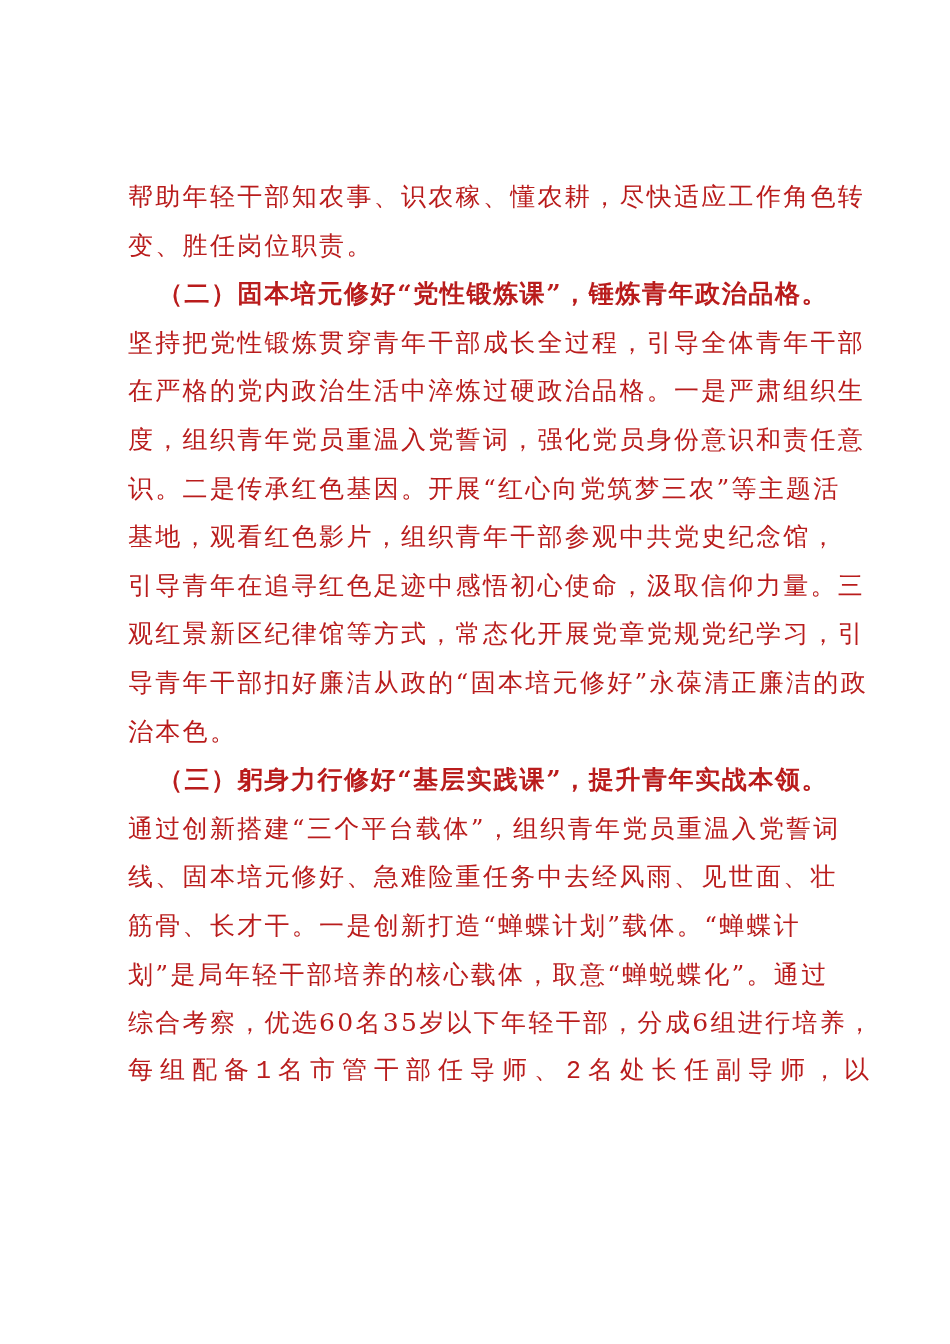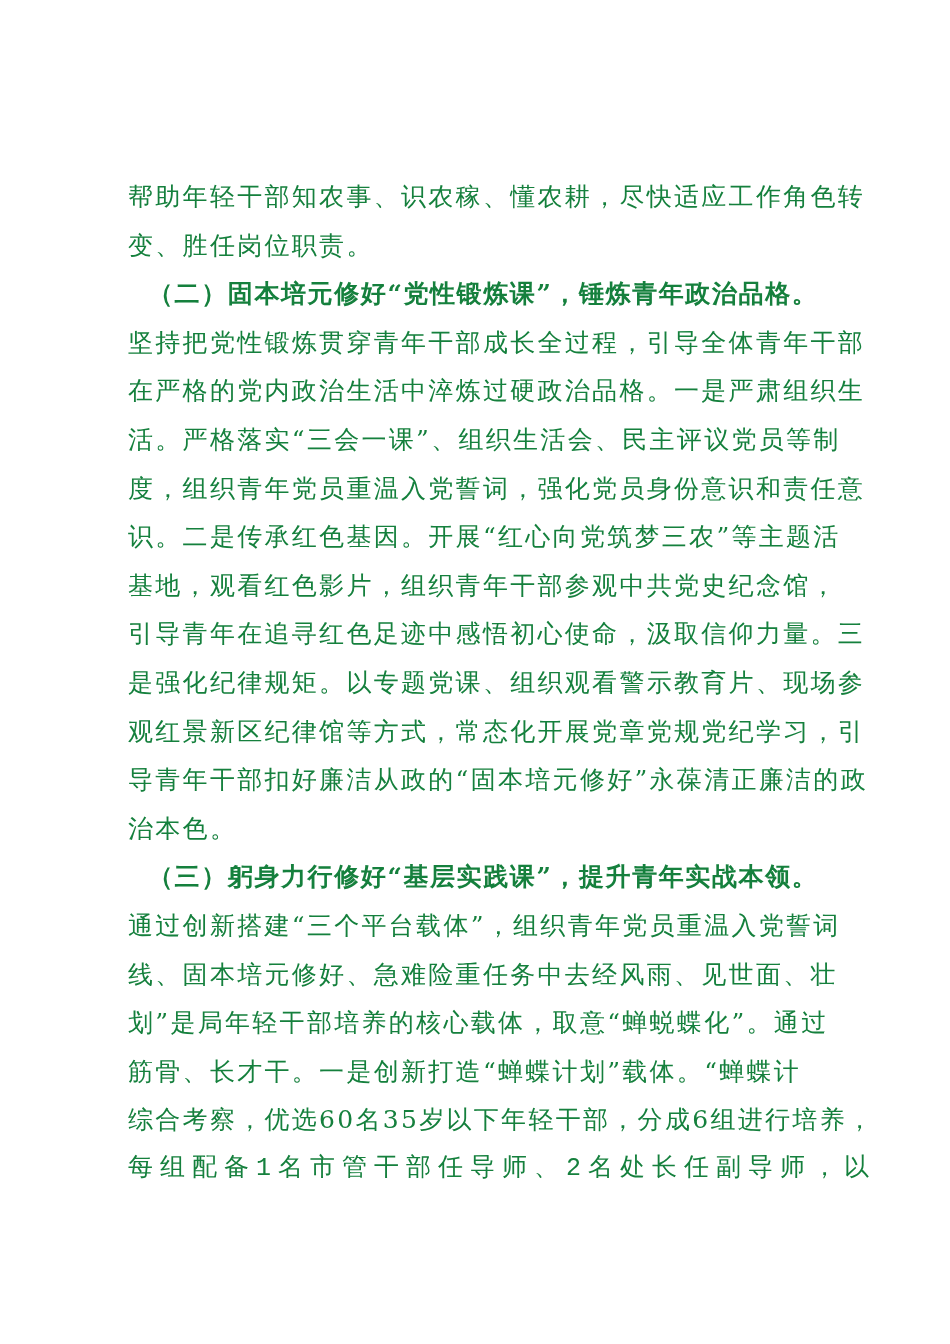--- a/index.html
+++ b/index.html
@@ -3,51 +3,49 @@
 <meta charset="utf-8">
 <style>
   html, body { margin: 0; padding: 0; background: #ffffff; }
   body { width: 950px; height: 1344px; position: relative; overflow: hidden; }
   .page {
     position: absolute; left: 0; top: 0; width: 950px; height: 1344px; background: #ffffff;
   }
   .content {
     position: absolute; left: 128px; top: 173px; width: 710px;
     font-family: "DejaVu Serif", "Liberation Serif", serif;
-    color: #15803d;
+    color: #b91c1c;
   }
   .line {
     height: 48.6px; line-height: 48.6px;
     font-size: 25px; white-space: nowrap;
     letter-spacing: 2.3px;
   }
   .line.indent { padding-left: 20px; }
-  .line.heading { font-weight: bold; letter-spacing: 1.6px; }
+  .line.heading { font-weight: bold; letter-spacing: 1.6px; text-align: center; }
   .line.loose { letter-spacing: 7px; font-family: Liberation Mono, monospace; }
 </style>
 </head>
 <body>
 
 <div class="page">
   <div class="content">
     <div class="line">帮助年轻干部知农事、识农稼、懂农耕，尽快适应工作角色转</div>
     <div class="line">变、胜任岗位职责。</div>
     <div class="line indent heading">（二）固本培元修好“党性锻炼课”，锤炼青年政治品格。</div>
     <div class="line">坚持把党性锻炼贯穿青年干部成长全过程，引导全体青年干部</div>
     <div class="line">在严格的党内政治生活中淬炼过硬政治品格。一是严肃组织生</div>
-    <div class="line">活。严格落实“三会一课”、组织生活会、民主评议党员等制</div>
     <div class="line">度，组织青年党员重温入党誓词，强化党员身份意识和责任意</div>
     <div class="line">识。二是传承红色基因。开展“红心向党筑梦三农”等主题活</div>
     <div class="line">基地，观看红色影片，组织青年干部参观中共党史纪念馆，</div>
     <div class="line">引导青年在追寻红色足迹中感悟初心使命，汲取信仰力量。三</div>
-    <div class="line">是强化纪律规矩。以专题党课、组织观看警示教育片、现场参</div>
     <div class="line">观红景新区纪律馆等方式，常态化开展党章党规党纪学习，引</div>
     <div class="line">导青年干部扣好廉洁从政的“固本培元修好”永葆清正廉洁的政</div>
     <div class="line">治本色。</div>
     <div class="line indent heading">（三）躬身力行修好“基层实践课”，提升青年实战本领。</div>
     <div class="line">通过创新搭建“三个平台载体”，组织青年党员重温入党誓词</div>
     <div class="line">线、固本培元修好、急难险重任务中去经风雨、见世面、壮</div>
+    <div class="line">筋骨、长才干。一是创新打造“蝉蝶计划”载体。“蝉蝶计</div>
     <div class="line">划”是局年轻干部培养的核心载体，取意“蝉蜕蝶化”。通过</div>
-    <div class="line">筋骨、长才干。一是创新打造“蝉蝶计划”载体。“蝉蝶计</div>
     <div class="line">综合考察，优选60名35岁以下年轻干部，分成6组进行培养，</div>
     <div class="line loose">每组配备1名市管干部任导师、2名处长任副导师，以</div>
   </div>
 </div>
 
 </body></html>

